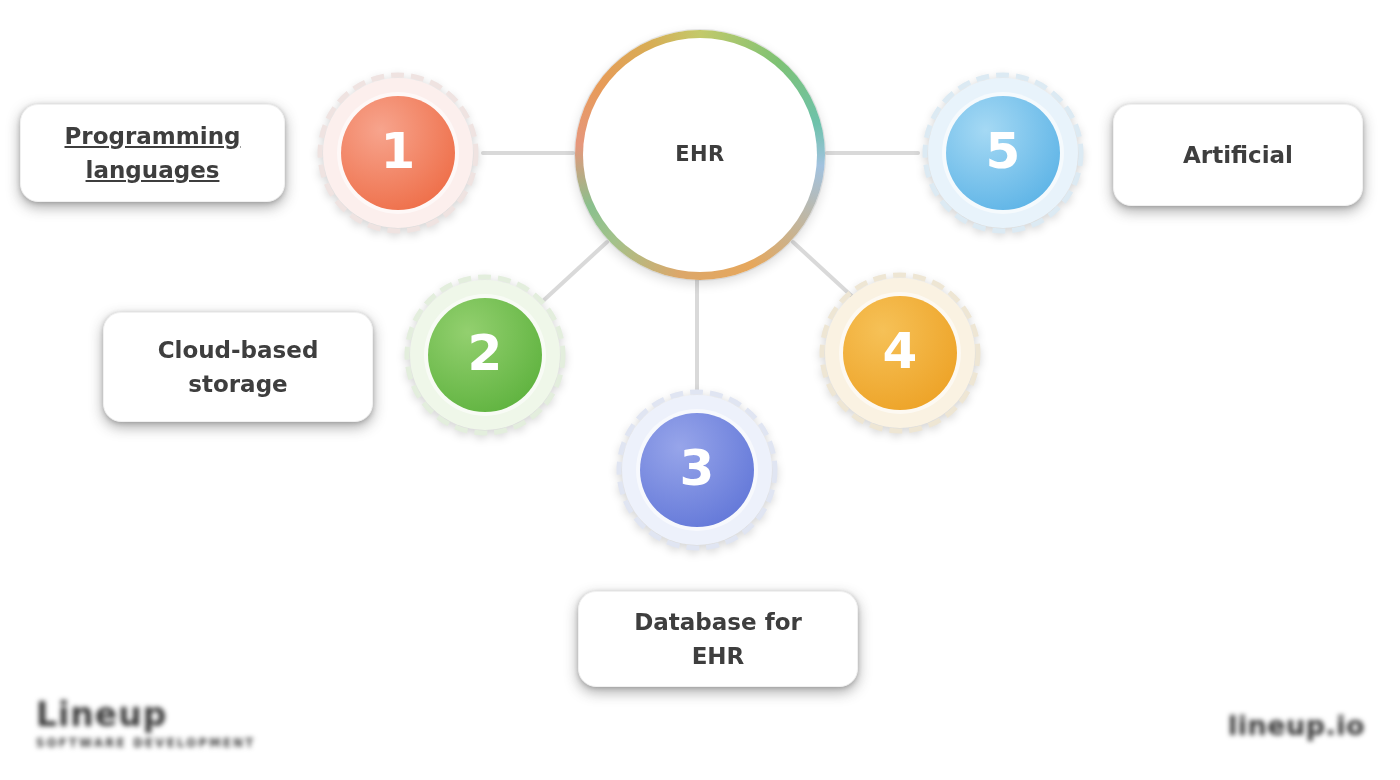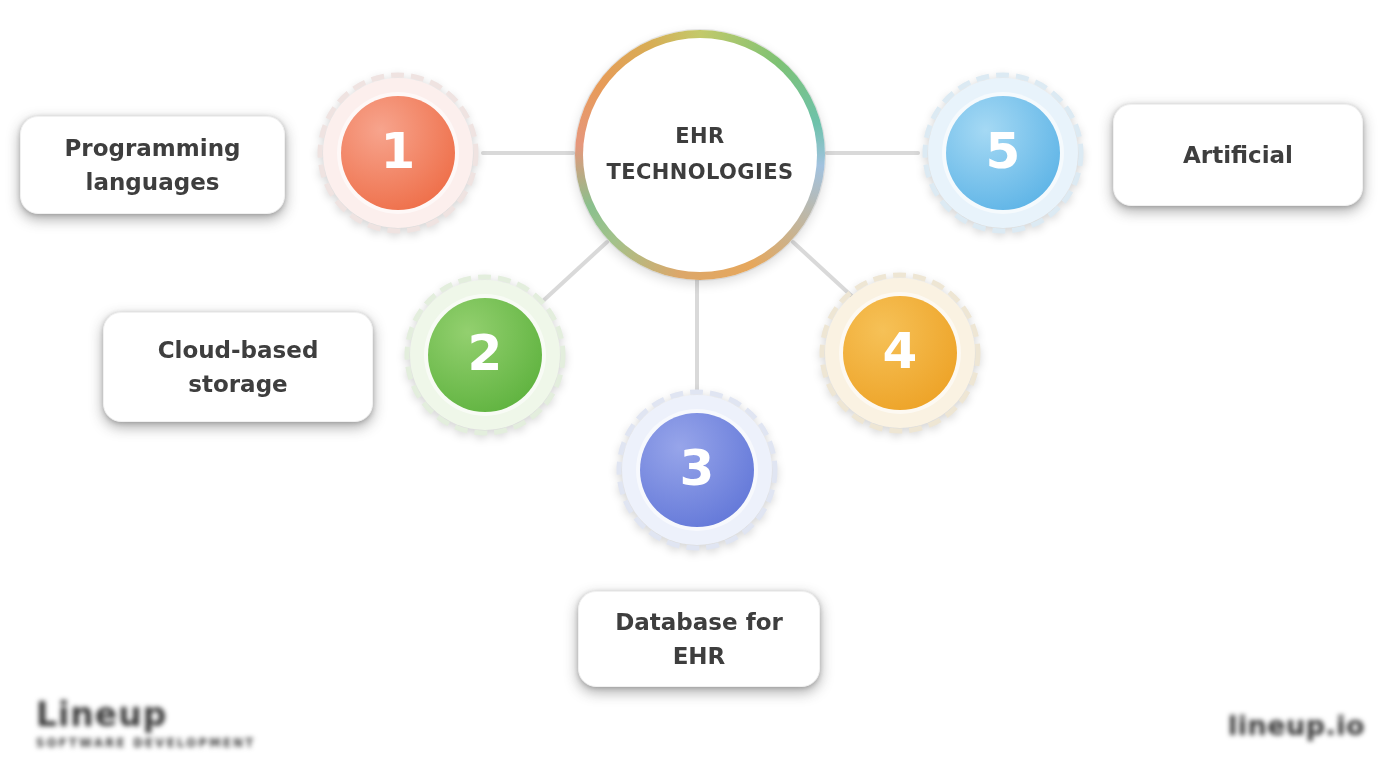--- a/index.html
+++ b/index.html
@@ -54,23 +54,23 @@
     background: #ffffff;
     border: 1px solid #f1f1f1;
     border-radius: 18px;
     box-shadow: 0 5px 14px rgba(45,45,45,0.40), 0 1px 4px rgba(45,45,45,0.22);
     display: flex; align-items: center; justify-content: center;
     text-align: center;
     font-size: 23px; font-weight: 600; color: #3e3e3e;
     line-height: 1.5;
     white-space: pre-line;
   }
-  .box-1 { left: 20px;   top: 116px; width: 265px; height: 98px;  }
+  .box-1 { left: 20px;   top: 104px; width: 265px; height: 98px; text-decoration: underline;  }
   .box-2 { left: 103px;  top: 312px; width: 270px; height: 110px; text-align: center; }
-  .box-3 { left: 578px;  top: 591px; width: 242px; height: 96px;  }
+  .box-3 { left: 578px;  top: 591px; width: 280px; height: 96px;  }
   .box-4 { left: 1013px; top: 312px; width: 246px; height: 110px; }
   .box-5 { left: 1113px; top: 104px; width: 250px; height: 102px; }
 
   .node-1 { left: 313px; top: 68px;  }
   .node-2 { left: 400px; top: 270px; }
   .node-3 { left: 612px; top: 385px; }
   .node-4 { left: 815px; top: 268px; }
   .node-5 { left: 918px; top: 68px;  }
 
   
@@ -98,21 +98,20 @@
       <line x1="697" y1="280" x2="697" y2="392"></line>
       <line x1="607" y1="242" x2="544" y2="300"></line>
       <line x1="793" y1="242" x2="856" y2="300"></line>
     </g>
   </svg>
 
   <div class="center-circle" style="background: conic-gradient(rgb(195, 201, 106) 0deg, rgb(126, 194, 116) 40deg, rgb(110, 194, 171) 75deg, rgb(162, 194, 223) 95deg, rgb(200, 179, 145) 130deg, rgb(230, 167, 92) 155deg, rgb(220, 167, 106) 190deg, rgb(163, 194, 139) 225deg, rgb(138, 192, 141) 245deg, rgb(230, 151, 124) 275deg, rgb(231, 155, 88) 305deg, rgb(216, 172, 85) 335deg, rgb(195, 201, 106) 360deg);">
     <div class="center-inner">
       <div class="center-title">
         <div>EHR</div>
-        <div>TECHNOLOGIES</div>
       </div>
     </div>
   </div>
 
   <div class="node node-1">
     <svg width="170" height="170" viewBox="0 0 170 170">
       <defs>
         <radialGradient id="grad1" cx="35%" cy="30%" r="80%">
           <stop offset="0%" stop-color="#f7a48d"></stop>
           <stop offset="100%" stop-color="#ee6d47"></stop>

